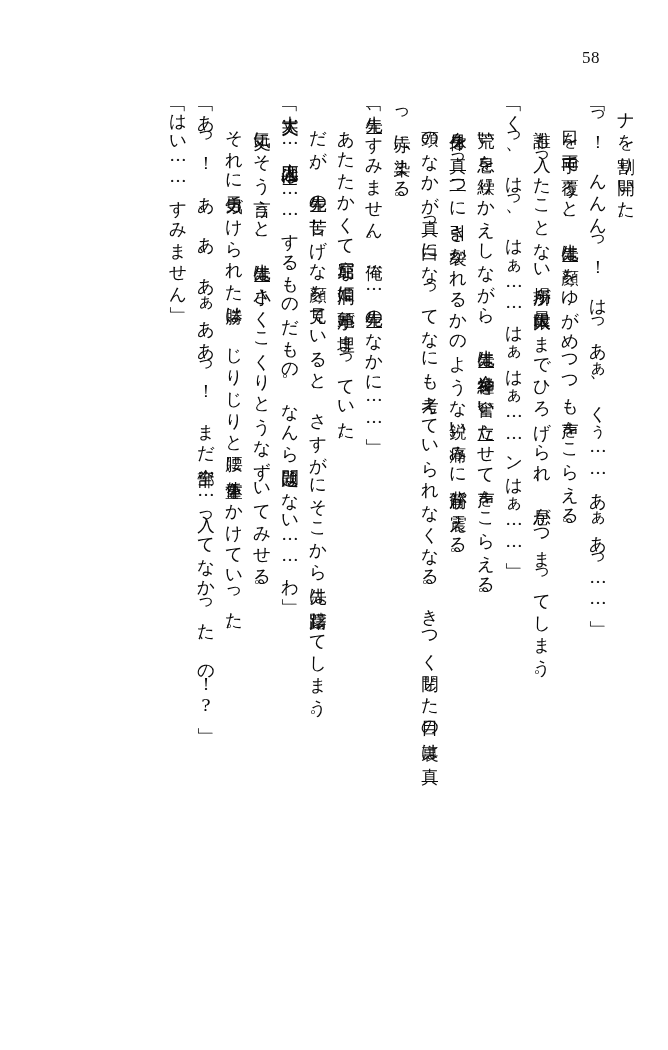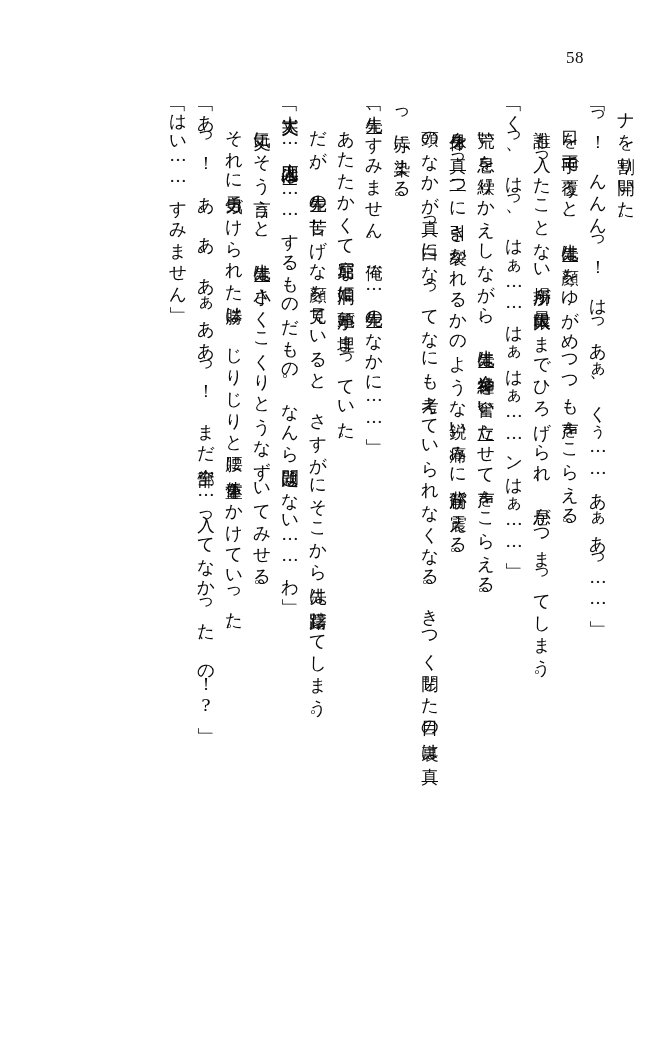--- a/index.html
+++ b/index.html
@@ -16,21 +16,21 @@
   }
   .page {
     position: relative;
     width: 668px;
     height: 1050px;
     background: #ffffff;
   }
   .page-number {
     position: absolute;
     top: 48px;
-    right: 84px;
+    right: 68px;
     font-size: 17px;
     font-family: "Liberation Serif", serif;
     letter-spacing: 0.5px;
     color: #111111;
   }
   .text-body {
     position: absolute;
     top: 100px;
     left: 34px;
     right: 34px;

